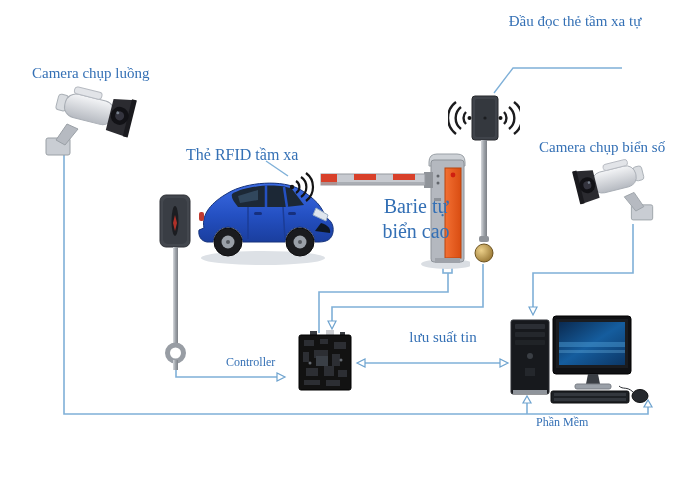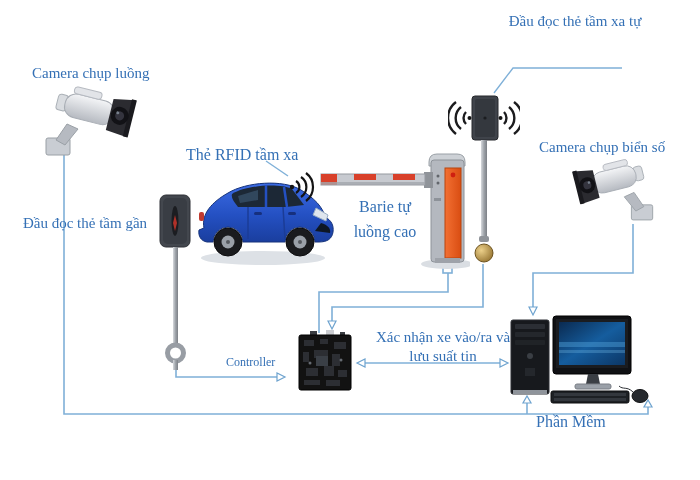--- a/index.html
+++ b/index.html
@@ -82,39 +82,37 @@
   </svg>
 
   <div class="lbl center" style="left:486px;top:2px;width:178px;line-height:17px;">
     <div>Đầu đọc thẻ tầm xa tự</div>
   </div>
 
   <div class="lbl" style="left:32px;top:64px;">Camera chụp luồng</div>
 
   <div class="lbl" style="left:186px;top:146px;font-size:16px;">Thẻ RFID tầm xa</div>
 
-  <div class="lbl center" style="left:348px;top:183px;width:74px;font-size:16px;line-height:25px;">
+  <div class="lbl center" style="left:379px;top:183px;width:74px;font-size:20px;line-height:25px;">
     <div>Barie tự</div>
-    <div>luồng cao</div>
+    <div>biển cao</div>
   </div>
 
   <div class="lbl" style="left:539px;top:126px;margin-top:12px;">Camera chụp biển số</div>
 
   <div class="lbl center" style="left:4px;top:202px;width:162px;line-height:21px;">
-    <div>Đầu đọc thẻ tầm gần</div>
   </div>
 
   <div class="lbl" style="left:226px;top:353px;font-size:12px;">Controller</div>
 
   <div class="lbl center" style="left:358px;top:317px;width:170px;line-height:19px;">
-    <div>Xác nhận xe vào/ra và</div>
     <div>lưu suất tin</div>
   </div>
 
-  <div class="lbl" style="left:536px;top:413px;font-size:16px;">Phần Mềm</div>
+  <div class="lbl" style="left:536px;top:413px;font-size:12px;">Phần Mềm</div>
 
   <svg class="dev" style="left:40px;top:78px;" width="115" height="82" viewBox="0 0 115 82">
     <rect x="6" y="60" width="24" height="17" rx="2" fill="#c9cdd3" stroke="#9aa0a6"></rect>
     <polygon points="16,62 27,46 38,51 25,67" fill="#b6bac1" stroke="#9aa0a6"></polygon>
     <g transform="rotate(14 60 34)">
       <rect x="16" y="26" width="10" height="16" rx="3" fill="#d9dce0" stroke="#aab0b6"></rect>
       <rect x="24" y="22" width="50" height="24" rx="11" fill="url(#gSilver)" stroke="#a8adb4"></rect>
       <rect x="30" y="15" width="28" height="7" rx="3" fill="#e2e4e8" stroke="#b6bac1"></rect>
       <path d="M70,18 L92,14 L92,52 L70,50 Z" fill="#2b2b30"></path>
       <rect x="88" y="14" width="5" height="38" fill="#1a1a1e"></rect>

